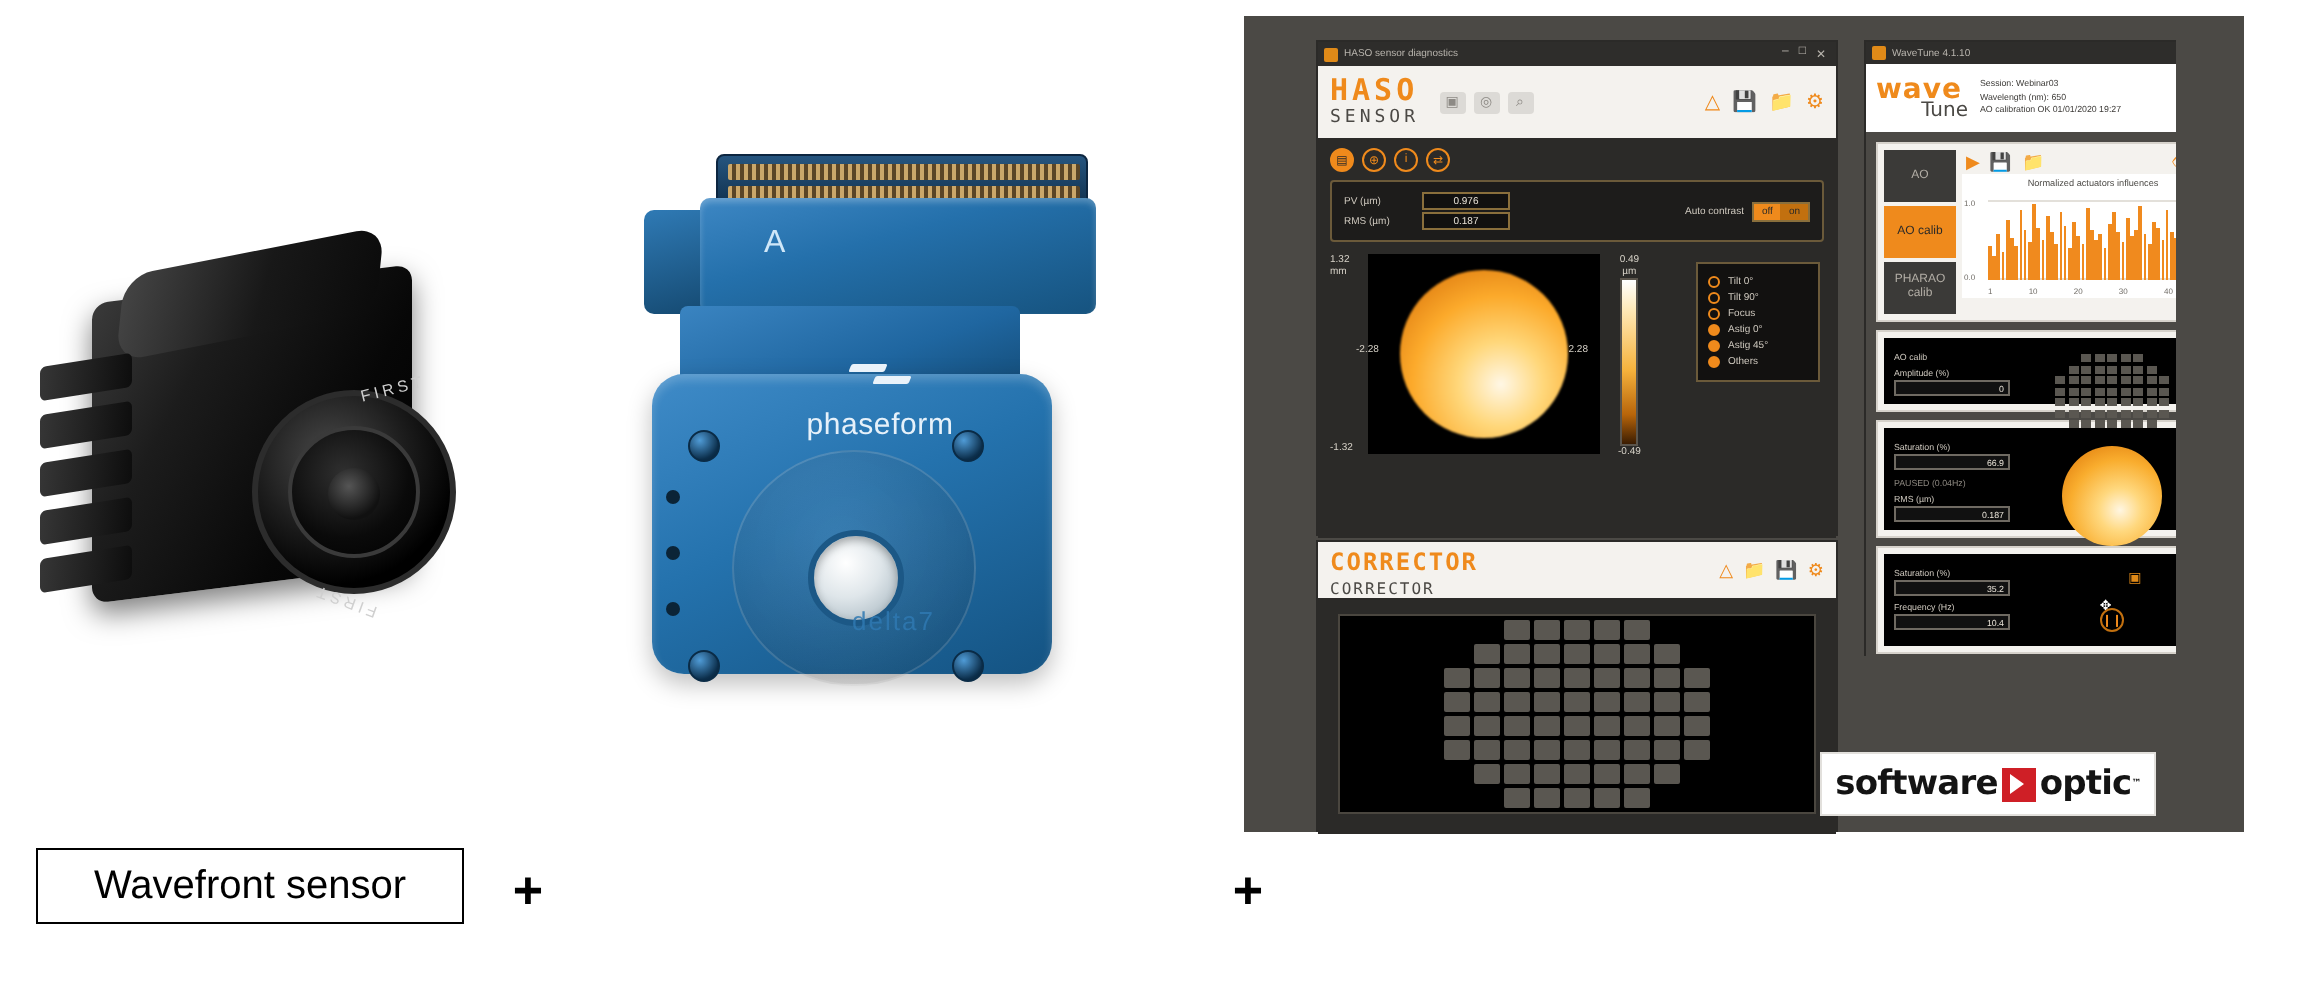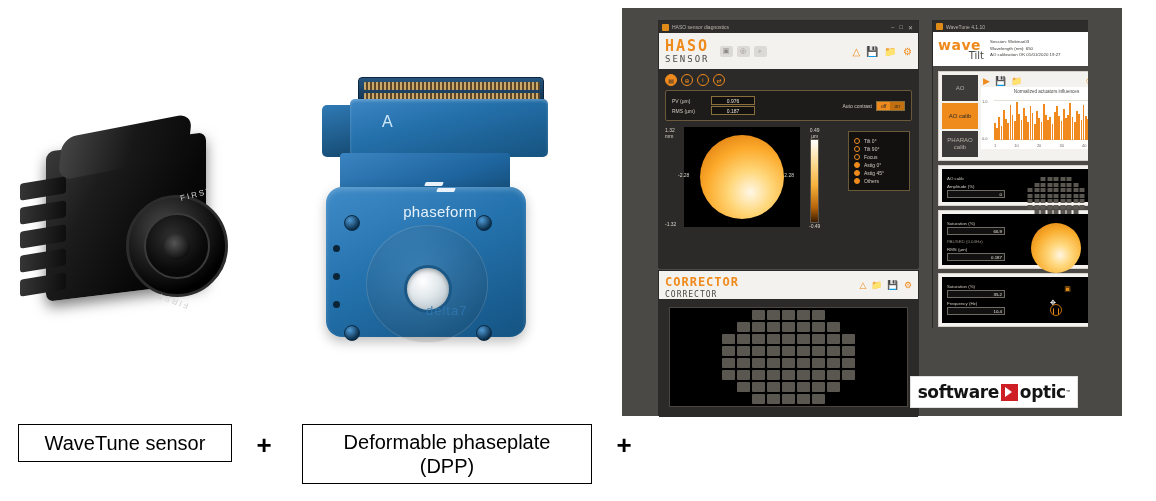--- a/index.html
+++ b/index.html
@@ -517,21 +517,21 @@
       <div id="wt-tb">
         <span class="tb-ico"></span>
         <span id="wt-tb-title">WaveTune 4.1.10</span>
         <span class="tb-btns">
             <span>✕</span>
           </span>
       </div>
       <div id="wt-hdr">
         <div id="wt-logo">
           <span class="w1">wave</span>
-          <span class="w2">Tilt</span>
+          <span class="w2">Tune</span>
         </div>
         <div id="wt-session">
           <div>Session: Webinar03</div>
           <div>Wavelength (nm): 650</div>
           <div>AO calibration OK 01/01/2020 19:27</div>
         </div>
         <div id="wt-hdr-right">
           <span class="wt-sq">👤</span>
           <span class="wt-sq g">i</span>
         </div>
@@ -757,22 +757,19 @@
         <span>optic</span>
         <span id="io-tm">™</span>
       </span>
     </div>
 
     <div id="sw-strip-r"></div>
   </div>
 
   <div class="caption-row">
     <div class="cap-box" id="cap-ws">
-      <span>WaveTune sensor</span>
+      <span>Wavefront sensor</span>
     </div>
     <span class="plus" id="plus1">+</span>
-    <div class="cap-box" id="cap-dpp">
-      <span><span>Deformable phaseplate</span><br><span>(DPP)</span></span>
-    </div>
     <span class="plus" id="plus2">+</span>
   </div>
 
 </div>
 
 </body></html>

